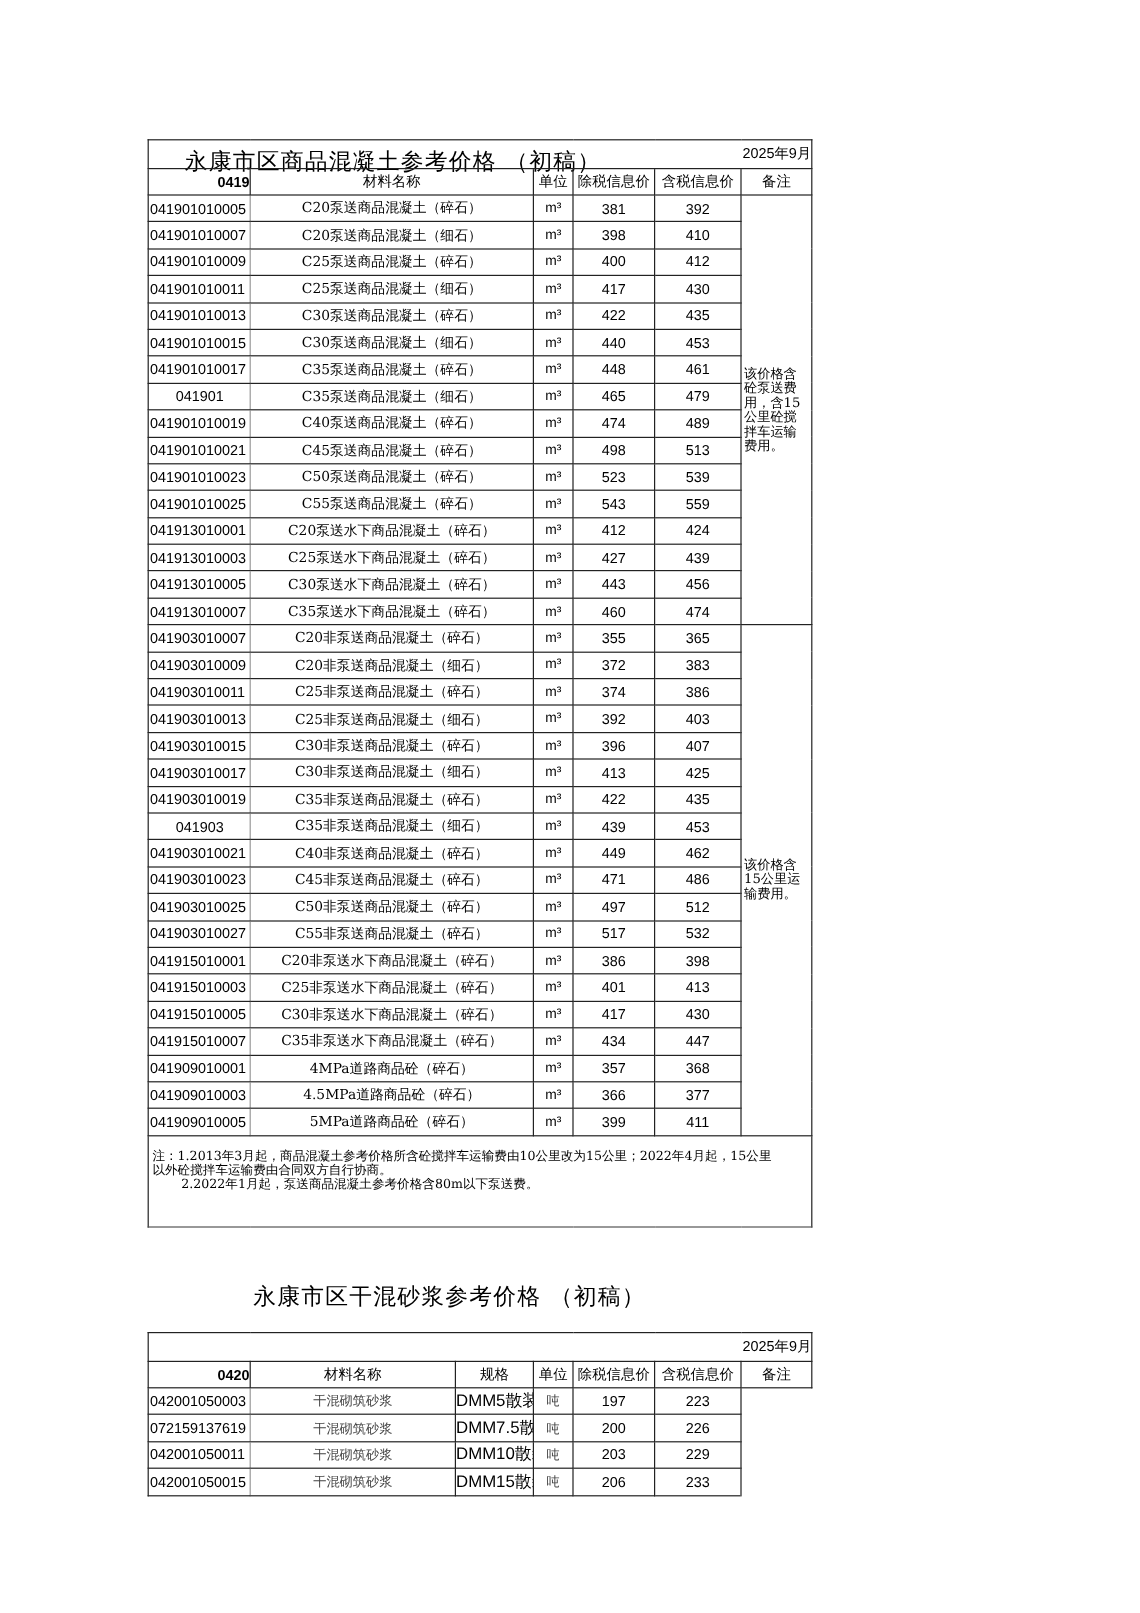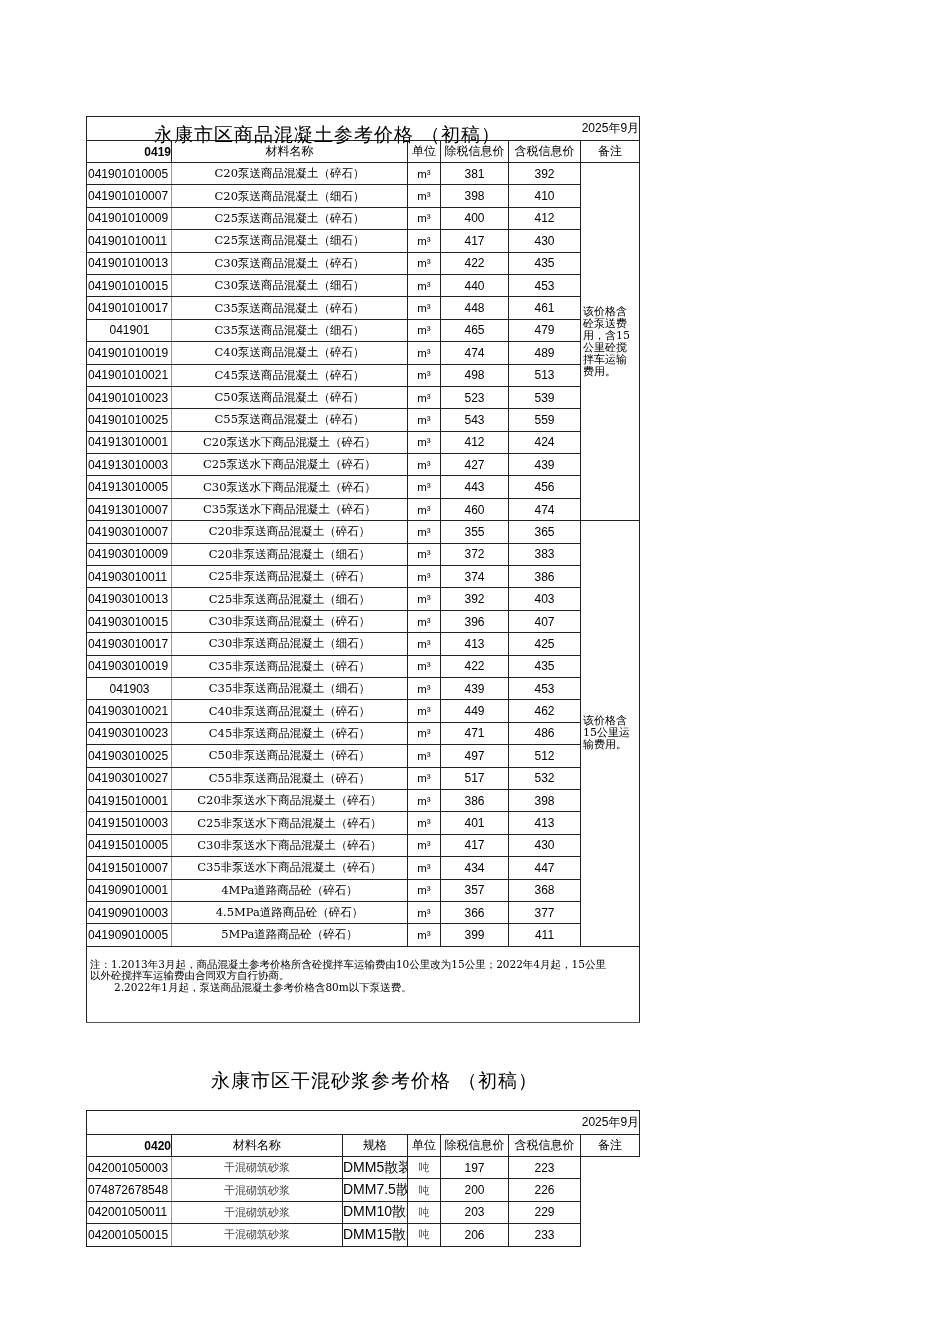--- a/index.html
+++ b/index.html
@@ -1,18 +1,18 @@
 <!DOCTYPE html>
 <html><head>
 <meta charset="utf-8">
 <style>
   html, body { margin:0; padding:0; background:#ffffff; }
   body { width:950px; height:1344px; position:relative; font-family:"Liberation Sans", "DejaVu Sans", sans-serif; color:#000; }
   .title { position:absolute; font-family:"DejaVu Serif", "Liberation Serif", serif; font-size:19px; letter-spacing:1px; white-space:nowrap; }
-  table { position:absolute; border-collapse:collapse; table-layout:fixed; font-size:12px; }
+  table { position:absolute; border-collapse:collapse; table-layout:fixed; font-size:12px;margin-left:37px; }
   td { border:1px solid #222; padding:0; height:21.4px; text-align:center; white-space:nowrap; overflow:hidden; }
   td.code { text-align:left; padding-left:1px; border-right-color:#999; }
   td.name { font-family:"DejaVu Serif", "Liberation Serif", serif; font-size:11.5px; }
   td.unit { font-size:11.5px; }
   tr.hdr td { font-weight:normal; font-size:12px; height:21px; }
   tr.hdr td.bold { font-weight:bold;text-align:right; }
   tr.date td { text-align:right; height:23px; font-size:12px; }
   td.remark { font-family:"DejaVu Serif", "Liberation Serif", serif; font-size:11px; line-height:12px; white-space:normal; vertical-align:middle; padding:0 2px; text-align:left; border-bottom:1px solid #222; }
   tr.note td { text-align:left; vertical-align:top; height:63px; font-family:"DejaVu Serif", "Liberation Serif", serif; font-size:10.5px; line-height:11.5px; padding:12px 0 0 3px; white-space:normal; border-bottom:1px solid #555; }
   .spec { font-size:14px; }
@@ -330,21 +330,21 @@
   <tr>
         <td class="code">042001050003</td>
         <td class="mortar-name">干混砌筑砂浆</td>
         <td class="spec">DMM5散装</td>
         <td class="ton">吨</td>
         <td>197</td>
         <td>223</td>
         <td class="blank-remark" rowspan="4"></td>
       </tr>
       <tr>
-        <td class="code">074872678548</td>
+        <td class="code">072159137619</td>
         <td class="mortar-name">干混砌筑砂浆</td>
         <td class="spec">DMM7.5散装</td>
         <td class="ton">吨</td>
         <td>200</td>
         <td>226</td>
       </tr>
       <tr>
         <td class="code">042001050011</td>
         <td class="mortar-name">干混砌筑砂浆</td>
         <td class="spec">DMM10散装</td>

